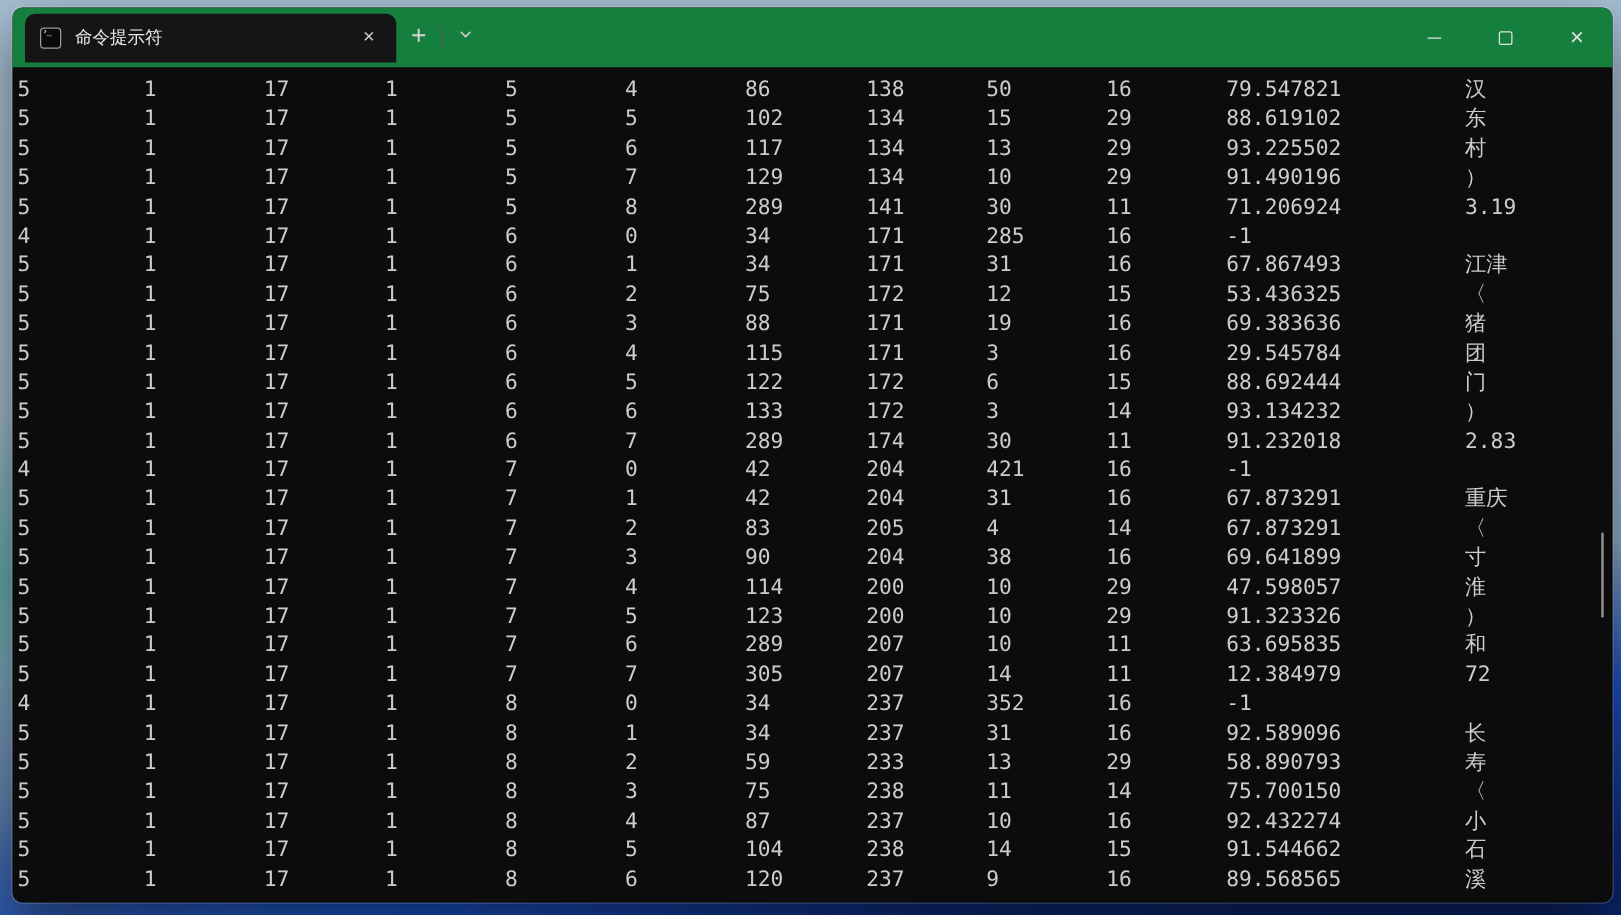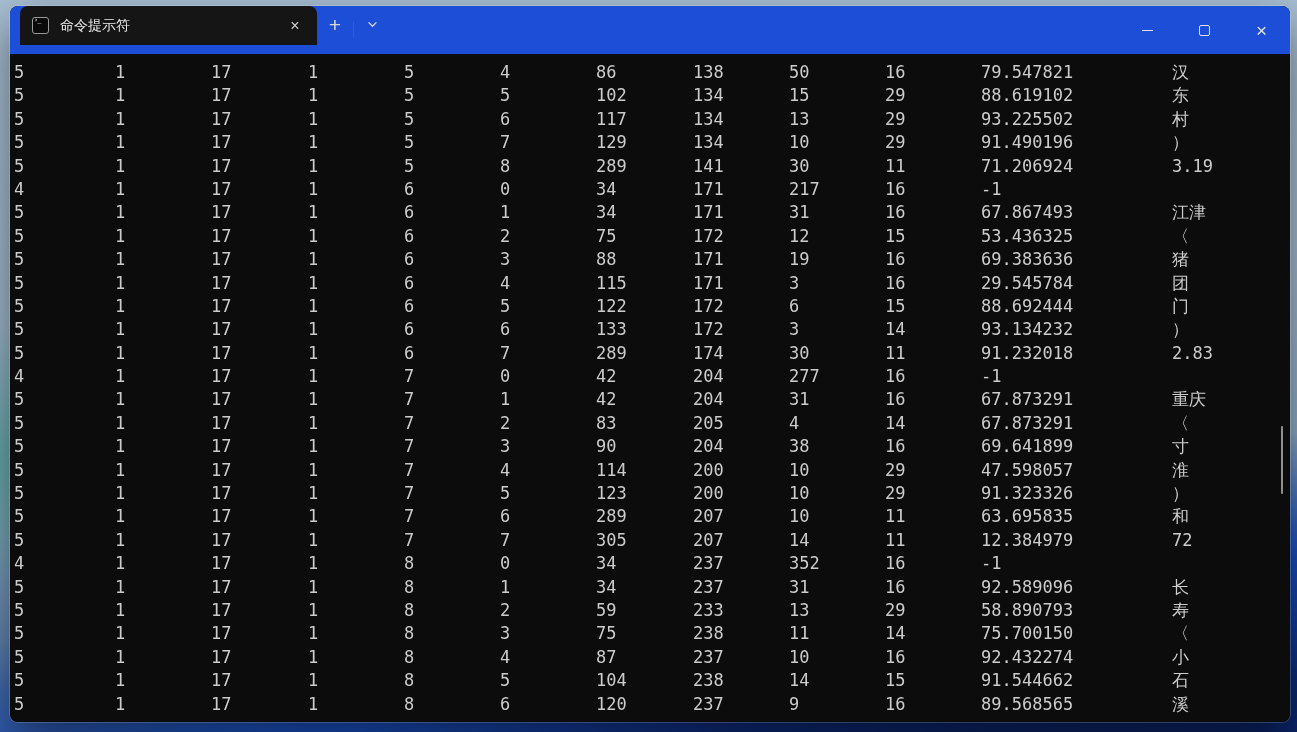--- a/index.html
+++ b/index.html
@@ -11,21 +11,21 @@
       radial-gradient(55% 26% at -2% 63%, rgba(64,170,150,0.55) 0%, rgba(64,170,150,0) 70%),
       radial-gradient(60% 30% at 30% 104%, #1a5ad0 0%, rgba(26,90,208,0) 75%),
       linear-gradient(178deg, #a8bfd3 0%, #a2bacf 40%, #8ba8c4 68%, #5c7fae 85%, #24459a 100%);
   }
   .window{
     position:absolute;left:10px;top:6px;width:1280px;height:716px;
     background:#0c0c0c;border-radius:8px;overflow:hidden;
     box-shadow:0 0 0 1px rgba(255,255,255,0.18), 0 18px 45px rgba(0,0,0,0.5);
   }
   .titlebar{
-    height:48px;background:#1d4ed8;display:flex;align-items:flex-start;position:relative;
+    height:48px;background:#15803d;display:flex;align-items:center;position:relative;
   }
   .tab{
     margin-left:10px;width:297px;height:39px;background:#151515;
     border-radius:8px 8px 0 0;display:flex;align-items:center;
     padding:0 8px 0 12px;box-sizing:border-box;
   }
   .cmd-icon{
     width:17px;height:17px;background:#0a0a0a;border:1px solid #9a9a9a;
     border-radius:3px;box-sizing:border-box;position:relative;flex:0 0 auto;
   }
@@ -99,29 +99,29 @@
     </div>
   </div>
 
   <div class="terminal">
     <div class="scroll-thumb"></div>
   <div class="trow"><span class="cell c1">5</span><span class="cell c2">1</span><span class="cell c3">17</span><span class="cell c4">1</span><span class="cell c5">5</span><span class="cell c6">4</span><span class="cell c7">86</span><span class="cell c8">138</span><span class="cell c9">50</span><span class="cell c10">16</span><span class="cell c11">79.547821</span><span class="cell c12">汉</span></div>
       <div class="trow"><span class="cell c1">5</span><span class="cell c2">1</span><span class="cell c3">17</span><span class="cell c4">1</span><span class="cell c5">5</span><span class="cell c6">5</span><span class="cell c7">102</span><span class="cell c8">134</span><span class="cell c9">15</span><span class="cell c10">29</span><span class="cell c11">88.619102</span><span class="cell c12">东</span></div>
       <div class="trow"><span class="cell c1">5</span><span class="cell c2">1</span><span class="cell c3">17</span><span class="cell c4">1</span><span class="cell c5">5</span><span class="cell c6">6</span><span class="cell c7">117</span><span class="cell c8">134</span><span class="cell c9">13</span><span class="cell c10">29</span><span class="cell c11">93.225502</span><span class="cell c12">村</span></div>
       <div class="trow"><span class="cell c1">5</span><span class="cell c2">1</span><span class="cell c3">17</span><span class="cell c4">1</span><span class="cell c5">5</span><span class="cell c6">7</span><span class="cell c7">129</span><span class="cell c8">134</span><span class="cell c9">10</span><span class="cell c10">29</span><span class="cell c11">91.490196</span><span class="cell c12">）</span></div>
       <div class="trow"><span class="cell c1">5</span><span class="cell c2">1</span><span class="cell c3">17</span><span class="cell c4">1</span><span class="cell c5">5</span><span class="cell c6">8</span><span class="cell c7">289</span><span class="cell c8">141</span><span class="cell c9">30</span><span class="cell c10">11</span><span class="cell c11">71.206924</span><span class="cell c12">3.19</span></div>
-      <div class="trow"><span class="cell c1">4</span><span class="cell c2">1</span><span class="cell c3">17</span><span class="cell c4">1</span><span class="cell c5">6</span><span class="cell c6">0</span><span class="cell c7">34</span><span class="cell c8">171</span><span class="cell c9">217</span><span class="cell c10">16</span><span class="cell c11">-1</span><span class="cell c12"></span></div>
+      <div class="trow"><span class="cell c1">4</span><span class="cell c2">1</span><span class="cell c3">17</span><span class="cell c4">1</span><span class="cell c5">6</span><span class="cell c6">0</span><span class="cell c7">34</span><span class="cell c8">171</span><span class="cell c9">285</span><span class="cell c10">16</span><span class="cell c11">-1</span><span class="cell c12"></span></div>
       <div class="trow"><span class="cell c1">5</span><span class="cell c2">1</span><span class="cell c3">17</span><span class="cell c4">1</span><span class="cell c5">6</span><span class="cell c6">1</span><span class="cell c7">34</span><span class="cell c8">171</span><span class="cell c9">31</span><span class="cell c10">16</span><span class="cell c11">67.867493</span><span class="cell c12">江津</span></div>
       <div class="trow"><span class="cell c1">5</span><span class="cell c2">1</span><span class="cell c3">17</span><span class="cell c4">1</span><span class="cell c5">6</span><span class="cell c6">2</span><span class="cell c7">75</span><span class="cell c8">172</span><span class="cell c9">12</span><span class="cell c10">15</span><span class="cell c11">53.436325</span><span class="cell c12">〈</span></div>
       <div class="trow"><span class="cell c1">5</span><span class="cell c2">1</span><span class="cell c3">17</span><span class="cell c4">1</span><span class="cell c5">6</span><span class="cell c6">3</span><span class="cell c7">88</span><span class="cell c8">171</span><span class="cell c9">19</span><span class="cell c10">16</span><span class="cell c11">69.383636</span><span class="cell c12">猪</span></div>
       <div class="trow"><span class="cell c1">5</span><span class="cell c2">1</span><span class="cell c3">17</span><span class="cell c4">1</span><span class="cell c5">6</span><span class="cell c6">4</span><span class="cell c7">115</span><span class="cell c8">171</span><span class="cell c9">3</span><span class="cell c10">16</span><span class="cell c11">29.545784</span><span class="cell c12">团</span></div>
       <div class="trow"><span class="cell c1">5</span><span class="cell c2">1</span><span class="cell c3">17</span><span class="cell c4">1</span><span class="cell c5">6</span><span class="cell c6">5</span><span class="cell c7">122</span><span class="cell c8">172</span><span class="cell c9">6</span><span class="cell c10">15</span><span class="cell c11">88.692444</span><span class="cell c12">门</span></div>
       <div class="trow"><span class="cell c1">5</span><span class="cell c2">1</span><span class="cell c3">17</span><span class="cell c4">1</span><span class="cell c5">6</span><span class="cell c6">6</span><span class="cell c7">133</span><span class="cell c8">172</span><span class="cell c9">3</span><span class="cell c10">14</span><span class="cell c11">93.134232</span><span class="cell c12">）</span></div>
       <div class="trow"><span class="cell c1">5</span><span class="cell c2">1</span><span class="cell c3">17</span><span class="cell c4">1</span><span class="cell c5">6</span><span class="cell c6">7</span><span class="cell c7">289</span><span class="cell c8">174</span><span class="cell c9">30</span><span class="cell c10">11</span><span class="cell c11">91.232018</span><span class="cell c12">2.83</span></div>
-      <div class="trow"><span class="cell c1">4</span><span class="cell c2">1</span><span class="cell c3">17</span><span class="cell c4">1</span><span class="cell c5">7</span><span class="cell c6">0</span><span class="cell c7">42</span><span class="cell c8">204</span><span class="cell c9">277</span><span class="cell c10">16</span><span class="cell c11">-1</span><span class="cell c12"></span></div>
+      <div class="trow"><span class="cell c1">4</span><span class="cell c2">1</span><span class="cell c3">17</span><span class="cell c4">1</span><span class="cell c5">7</span><span class="cell c6">0</span><span class="cell c7">42</span><span class="cell c8">204</span><span class="cell c9">421</span><span class="cell c10">16</span><span class="cell c11">-1</span><span class="cell c12"></span></div>
       <div class="trow"><span class="cell c1">5</span><span class="cell c2">1</span><span class="cell c3">17</span><span class="cell c4">1</span><span class="cell c5">7</span><span class="cell c6">1</span><span class="cell c7">42</span><span class="cell c8">204</span><span class="cell c9">31</span><span class="cell c10">16</span><span class="cell c11">67.873291</span><span class="cell c12">重庆</span></div>
       <div class="trow"><span class="cell c1">5</span><span class="cell c2">1</span><span class="cell c3">17</span><span class="cell c4">1</span><span class="cell c5">7</span><span class="cell c6">2</span><span class="cell c7">83</span><span class="cell c8">205</span><span class="cell c9">4</span><span class="cell c10">14</span><span class="cell c11">67.873291</span><span class="cell c12">〈</span></div>
       <div class="trow"><span class="cell c1">5</span><span class="cell c2">1</span><span class="cell c3">17</span><span class="cell c4">1</span><span class="cell c5">7</span><span class="cell c6">3</span><span class="cell c7">90</span><span class="cell c8">204</span><span class="cell c9">38</span><span class="cell c10">16</span><span class="cell c11">69.641899</span><span class="cell c12">寸</span></div>
       <div class="trow"><span class="cell c1">5</span><span class="cell c2">1</span><span class="cell c3">17</span><span class="cell c4">1</span><span class="cell c5">7</span><span class="cell c6">4</span><span class="cell c7">114</span><span class="cell c8">200</span><span class="cell c9">10</span><span class="cell c10">29</span><span class="cell c11">47.598057</span><span class="cell c12">淮</span></div>
       <div class="trow"><span class="cell c1">5</span><span class="cell c2">1</span><span class="cell c3">17</span><span class="cell c4">1</span><span class="cell c5">7</span><span class="cell c6">5</span><span class="cell c7">123</span><span class="cell c8">200</span><span class="cell c9">10</span><span class="cell c10">29</span><span class="cell c11">91.323326</span><span class="cell c12">）</span></div>
       <div class="trow"><span class="cell c1">5</span><span class="cell c2">1</span><span class="cell c3">17</span><span class="cell c4">1</span><span class="cell c5">7</span><span class="cell c6">6</span><span class="cell c7">289</span><span class="cell c8">207</span><span class="cell c9">10</span><span class="cell c10">11</span><span class="cell c11">63.695835</span><span class="cell c12">和</span></div>
       <div class="trow"><span class="cell c1">5</span><span class="cell c2">1</span><span class="cell c3">17</span><span class="cell c4">1</span><span class="cell c5">7</span><span class="cell c6">7</span><span class="cell c7">305</span><span class="cell c8">207</span><span class="cell c9">14</span><span class="cell c10">11</span><span class="cell c11">12.384979</span><span class="cell c12">72</span></div>
       <div class="trow"><span class="cell c1">4</span><span class="cell c2">1</span><span class="cell c3">17</span><span class="cell c4">1</span><span class="cell c5">8</span><span class="cell c6">0</span><span class="cell c7">34</span><span class="cell c8">237</span><span class="cell c9">352</span><span class="cell c10">16</span><span class="cell c11">-1</span><span class="cell c12"></span></div>
       <div class="trow"><span class="cell c1">5</span><span class="cell c2">1</span><span class="cell c3">17</span><span class="cell c4">1</span><span class="cell c5">8</span><span class="cell c6">1</span><span class="cell c7">34</span><span class="cell c8">237</span><span class="cell c9">31</span><span class="cell c10">16</span><span class="cell c11">92.589096</span><span class="cell c12">长</span></div>
       <div class="trow"><span class="cell c1">5</span><span class="cell c2">1</span><span class="cell c3">17</span><span class="cell c4">1</span><span class="cell c5">8</span><span class="cell c6">2</span><span class="cell c7">59</span><span class="cell c8">233</span><span class="cell c9">13</span><span class="cell c10">29</span><span class="cell c11">58.890793</span><span class="cell c12">寿</span></div>

